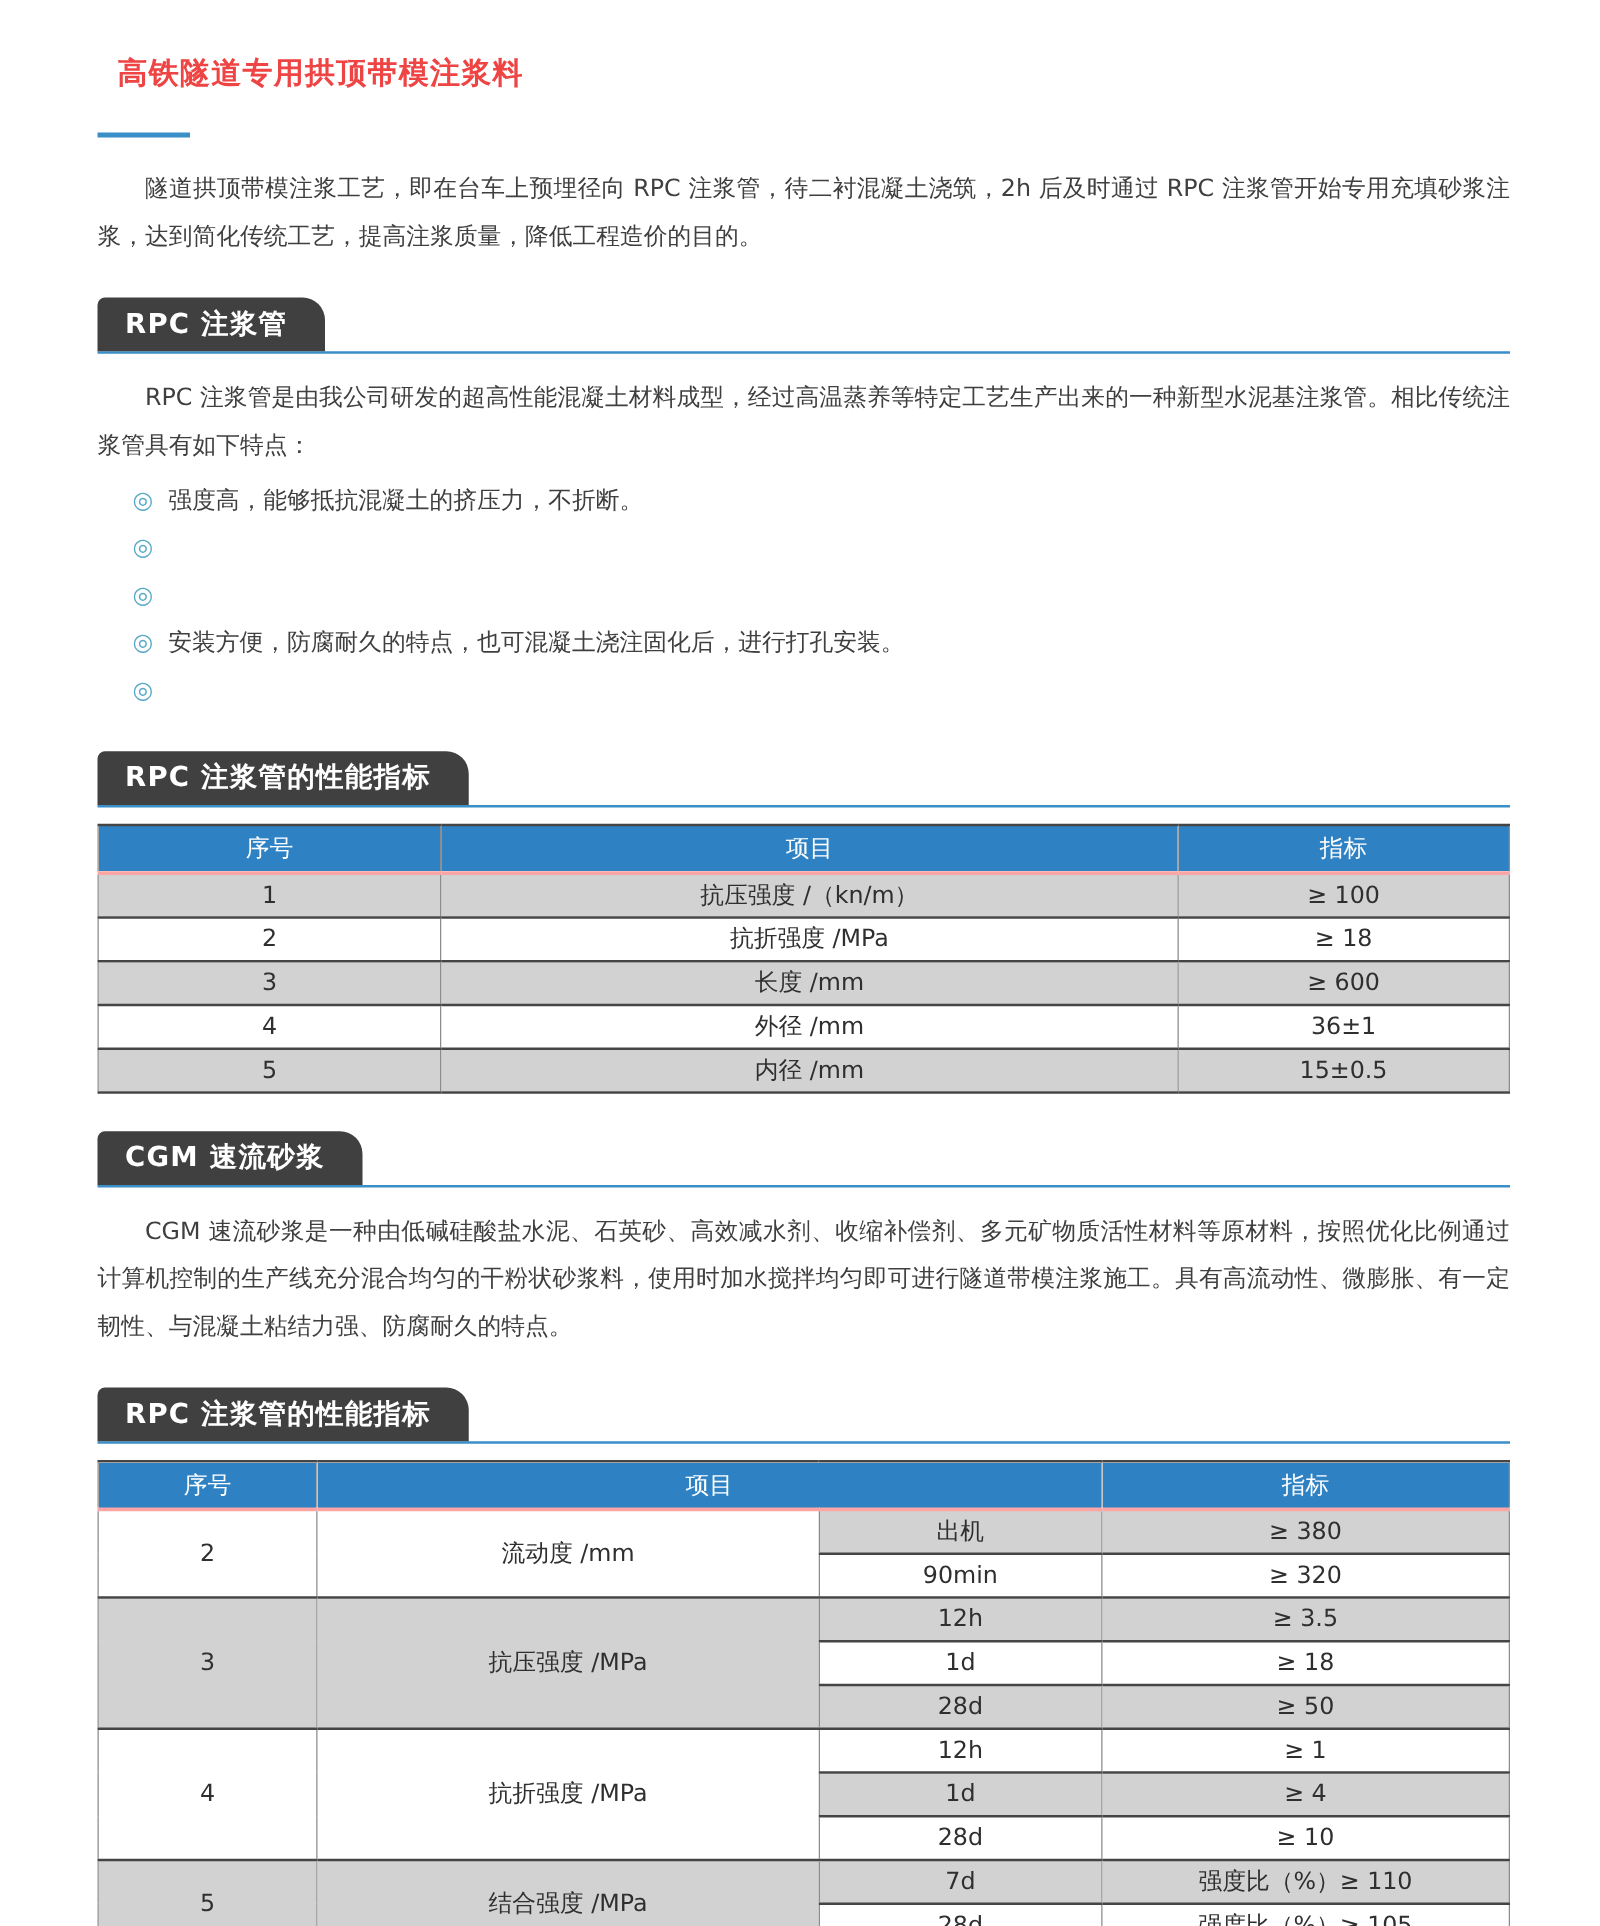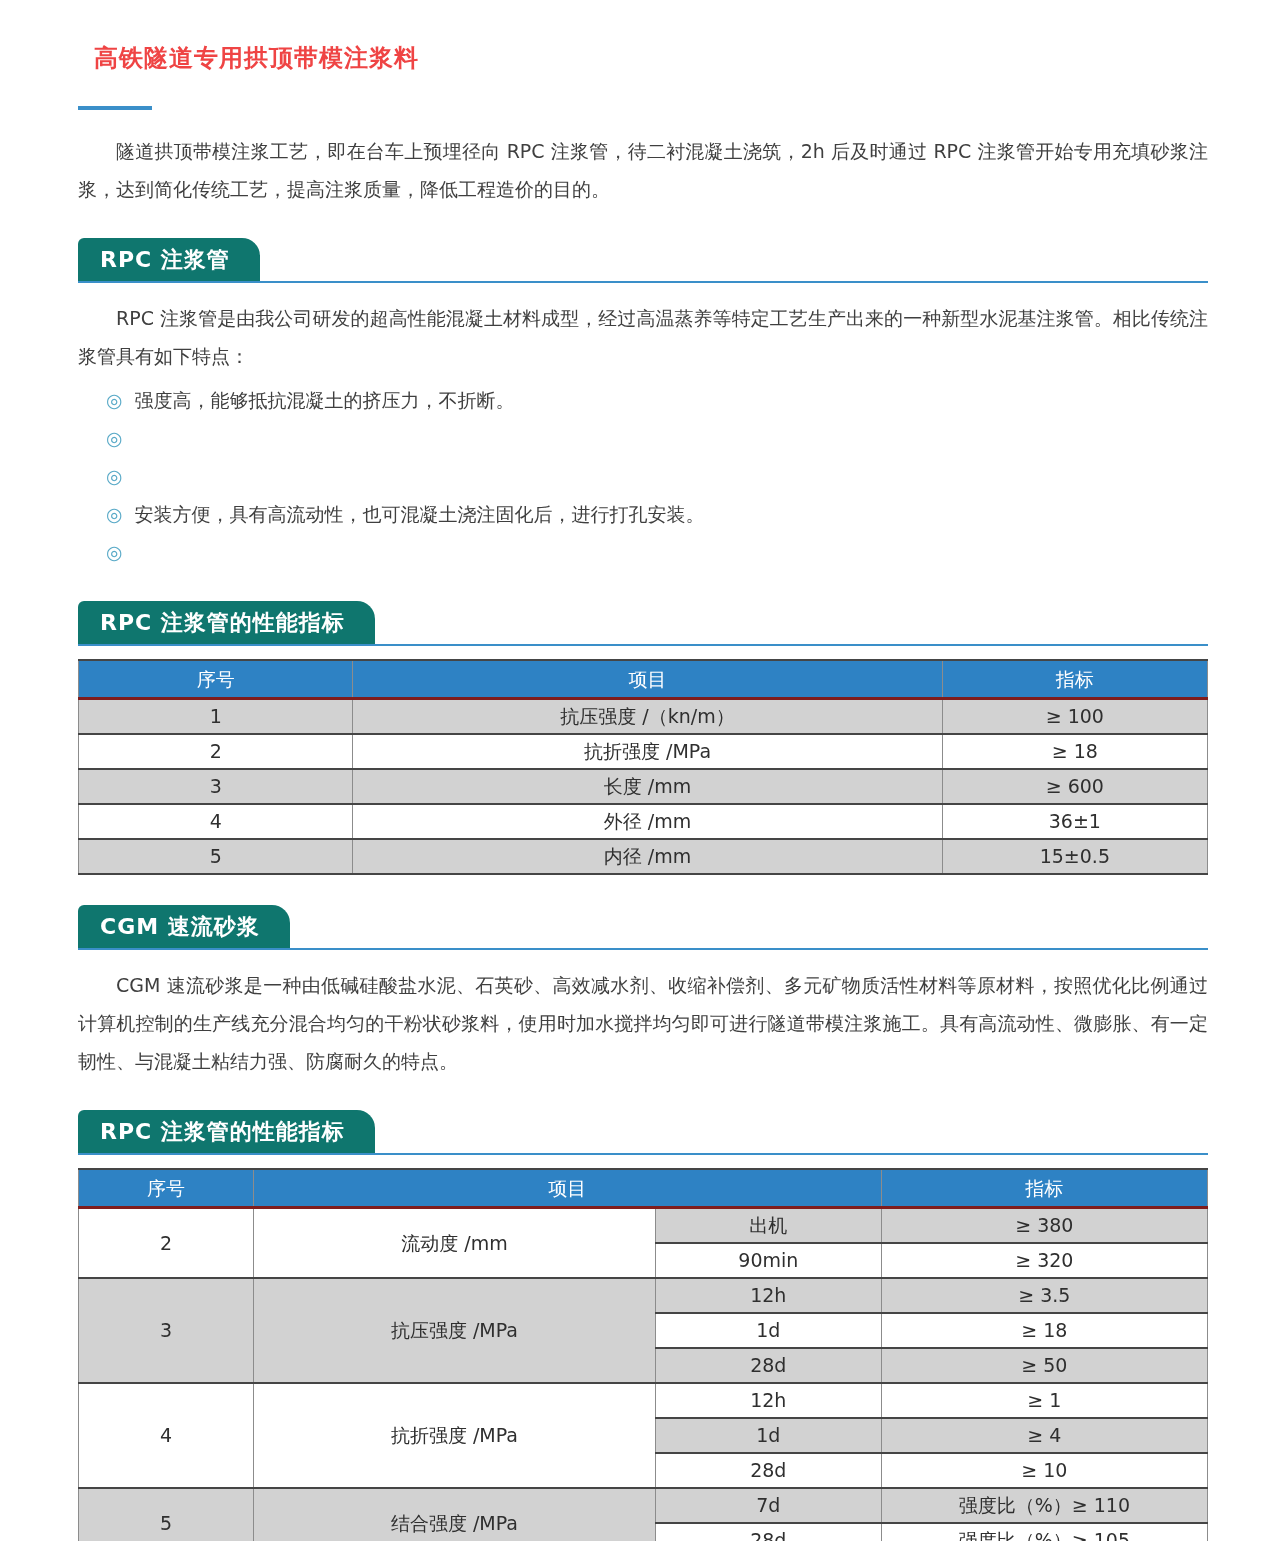--- a/index.html
+++ b/index.html
@@ -26,21 +26,21 @@
   }
   .intro{margin-top:22px;}
   
   .section-head{
     position:relative;margin-top:30px;
     border-bottom:2px solid #3a8fc9;
     height:43px;
   }
   .section-tab{
     display:inline-block;height:43px;line-height:43px;
-    background:#0f766e;color:#ffffff;
+    background:#404040;color:#ffffff;
     font-size:22px;font-weight:bold;letter-spacing:1px;
     padding:0 30px 0 22px;
     border-radius:6px 18px 0 0;
     vertical-align:bottom;
   }
   
   .bullets{list-style:none;margin:6px 0 0 0;padding:0 0 0 28px;}
   .bullets li{
     font-size:19px;line-height:38px;color:#3f3f3f;
     display:flex;align-items:baseline;
@@ -56,21 +56,21 @@
   th,td{
     border-top:2px solid #454545;border-bottom:2px solid #454545;
     border-left:1px solid #8c8c8c;border-right:1px solid #8c8c8c;
     text-align:center;font-size:19px;color:#2f2f2f;
     padding:3px 6px;height:27px;line-height:27px;
     overflow:hidden;white-space:nowrap;
   }
   th{
     background:#2e82c4;color:#ffffff;font-weight:normal;
     height:30px;line-height:30px;
-    border-bottom:3px solid #7f1d1d;
+    border-bottom:3px solid #fca5a5;
   }
   td.g{background:#d2d2d2;}
 </style>
 </head>
 <body>
 
 <h1 class="doc-title">高铁隧道专用拱顶带模注浆料</h1>
 <div class="title-underline"></div>
 
 <p class="para intro">隧道拱顶带模注浆工艺，即在台车上预埋径向 RPC 注浆管，待二衬混凝土浇筑，2h 后及时通过 RPC 注浆管开始专用充填砂浆注浆，达到简化传统工艺，提高注浆质量，降低工程造价的目的。</p>
@@ -86,21 +86,21 @@
     <span>强度高，能够抵抗混凝土的挤压力，不折断。</span>
   </li>
   <li>
     <span class="bullet-mark">◎</span>
   </li>
   <li>
     <span class="bullet-mark">◎</span>
   </li>
   <li>
     <span class="bullet-mark">◎</span>
-    <span>安装方便，具有高流动性，也可混凝土浇注固化后，进行打孔安装。</span>
+    <span>安装方便，防腐耐久的特点，也可混凝土浇注固化后，进行打孔安装。</span>
   </li>
   <li>
     <span class="bullet-mark">◎</span>
   </li>
 </ul>
 
 <div class="section-head">
   <span class="section-tab">RPC 注浆管的性能指标</span>
 </div>
 

